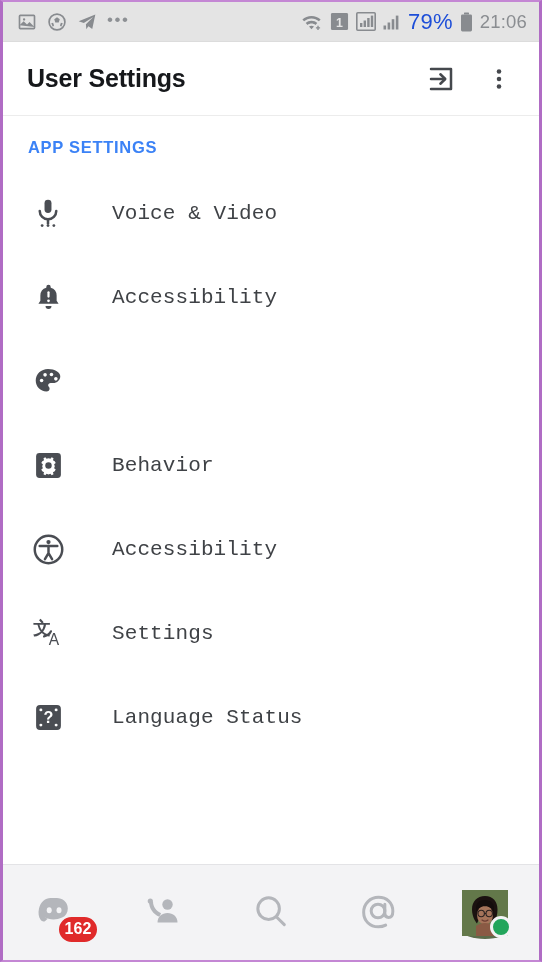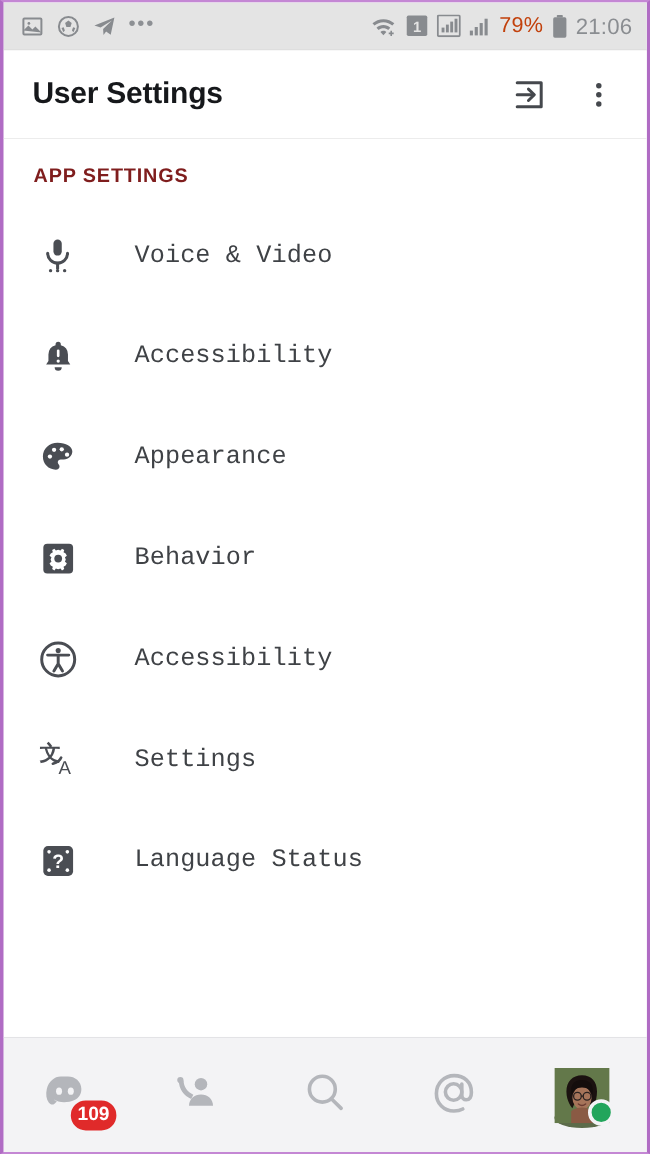--- a/index.html
+++ b/index.html
@@ -54,22 +54,22 @@
     color: #888b8f;
   }
   .sb-dots {
     color: #8d9094;
     font-size: 17px;
     letter-spacing: 1.5px;
     line-height: 1;
     padding-bottom: 5px;
   }
   .sb-text {
-    color: #c2410c;
-    font-size: 18px;
+    color: #1d4ed8;
+    font-size: 22px;
     font-weight: 400;
     letter-spacing: 0.2px;
     white-space: nowrap;
   }
   .sb-clock {
     color: #8a8d91;
     font-size: 18.5px;
     letter-spacing: 0.2px;
     white-space: nowrap;
   }
@@ -110,21 +110,21 @@
   
   .content {
     flex: 1 1 auto;
     background: #ffffff;
     overflow: hidden;
     position: relative;
   }
   .section-header {
     font-size: 16.5px;
     font-weight: bold;
-    color: #7f1d1d;
+    color: #3b82f6;
     letter-spacing: 0.7px;
     padding: 22px 0 0 25px;
   }
   .settings-list {
     margin-top: 14px;
   }
   .list-item {
     height: 84px;
     display: flex;
     align-items: center;
@@ -341,21 +341,20 @@
       <div class="list-item">
         <span class="list-item-icon">
           <svg width="32" height="32" viewBox="0 0 24 24">
             <path d="M12 3C6.8 3 2.8 6.8 2.8 11.6c0 4.6 3.6 8.2 8 8.2 1.5 0 2.4-.9 2.4-2 0-.6-.25-1-.6-1.4-.3-.35-.5-.7-.5-1.2 0-1 .8-1.75 1.85-1.75h1.9c3 0 5.35-2.2 5.35-5.1C21.2 5.5 17.2 3 12 3z" fill="#4a4d53"></path>
             <circle cx="7.2" cy="11.6" r="1.35" fill="#ffffff"></circle>
             <circle cx="9.8" cy="7.4" r="1.35" fill="#ffffff"></circle>
             <circle cx="14.6" cy="7.1" r="1.35" fill="#ffffff"></circle>
             <circle cx="17.9" cy="10.4" r="1.35" fill="#ffffff"></circle>
           </svg>
         </span>
-        <span class="list-item-label">Appearance</span>
       </div>
 
       <div class="list-item">
         <span class="list-item-icon">
           <svg width="31" height="31" viewBox="0 0 24 24">
             <rect x="2.4" y="2.4" width="19.2" height="19.2" rx="2.6" fill="#4a4d53"></rect>
             <path d="M12 6.3l1.5.55.95-1.25 1.45.85-.45 1.5 1.35.8.8 1.4-1.25.95.55 1.5-.55 1.5 1.25.95-.8 1.4-1.35.8.45 1.5-1.45.85-.95-1.25-1.5.55-1.5-.55-.95 1.25-1.45-.85.45-1.5-1.35-.8-.8-1.4 1.25-.95-.55-1.5.55-1.5-1.25-.95.8-1.4 1.35-.8-.45-1.5 1.45-.85.95 1.25z" fill="#ffffff"></path>
             <circle cx="12" cy="12" r="2.5" fill="#4a4d53"></circle>
           </svg>
         </span>
@@ -405,21 +404,21 @@
   <div class="bottomnav">
 
     <div class="navbtn">
       <span>
         <svg width="46" height="36" viewBox="0 0 46 36">
           <path d="M16.5 5C11.5 5 6.5 9 5 15.5c-1 4.3-.4 8.6 1.6 11.3 1.2 1.6 3.2 2.3 4.6 1.1l2.2-2c-1.5-.7-2.6-1.6-2.6-1.6 4 2.6 11.6 3 17.3.3 3.6-1.7 5.7-4.8 5.7-9.2C33.8 9 28.3 5 22.8 5z" fill="#b4b6bb"></path>
           <ellipse cx="15.2" cy="17.3" rx="2.5" ry="3" fill="#f3f3f5"></ellipse>
           <ellipse cx="25" cy="17.3" rx="2.5" ry="3" fill="#f3f3f5"></ellipse>
         </svg>
       </span>
-      <span class="nav-badge">109</span>
+      <span class="nav-badge">162</span>
     </div>
 
     <div class="navbtn">
       <span>
         <svg width="40" height="36" viewBox="0 0 40 36">
           <circle cx="23.5" cy="11.5" r="5.2" fill="#b4b6bb"></circle>
           <path d="M13.5 29.5c0-5.6 4.5-9.4 10-9.4s10 3.8 10 9.4z" fill="#b4b6bb"></path>
           <path d="M5 8.5c0 7 4.3 12.8 10.3 15.3l1.8-3.6C12.3 18.2 9 13.8 9 8.5z" fill="#b4b6bb"></path>
           <circle cx="6.3" cy="8" r="2.6" fill="#b4b6bb"></circle>
         </svg>

